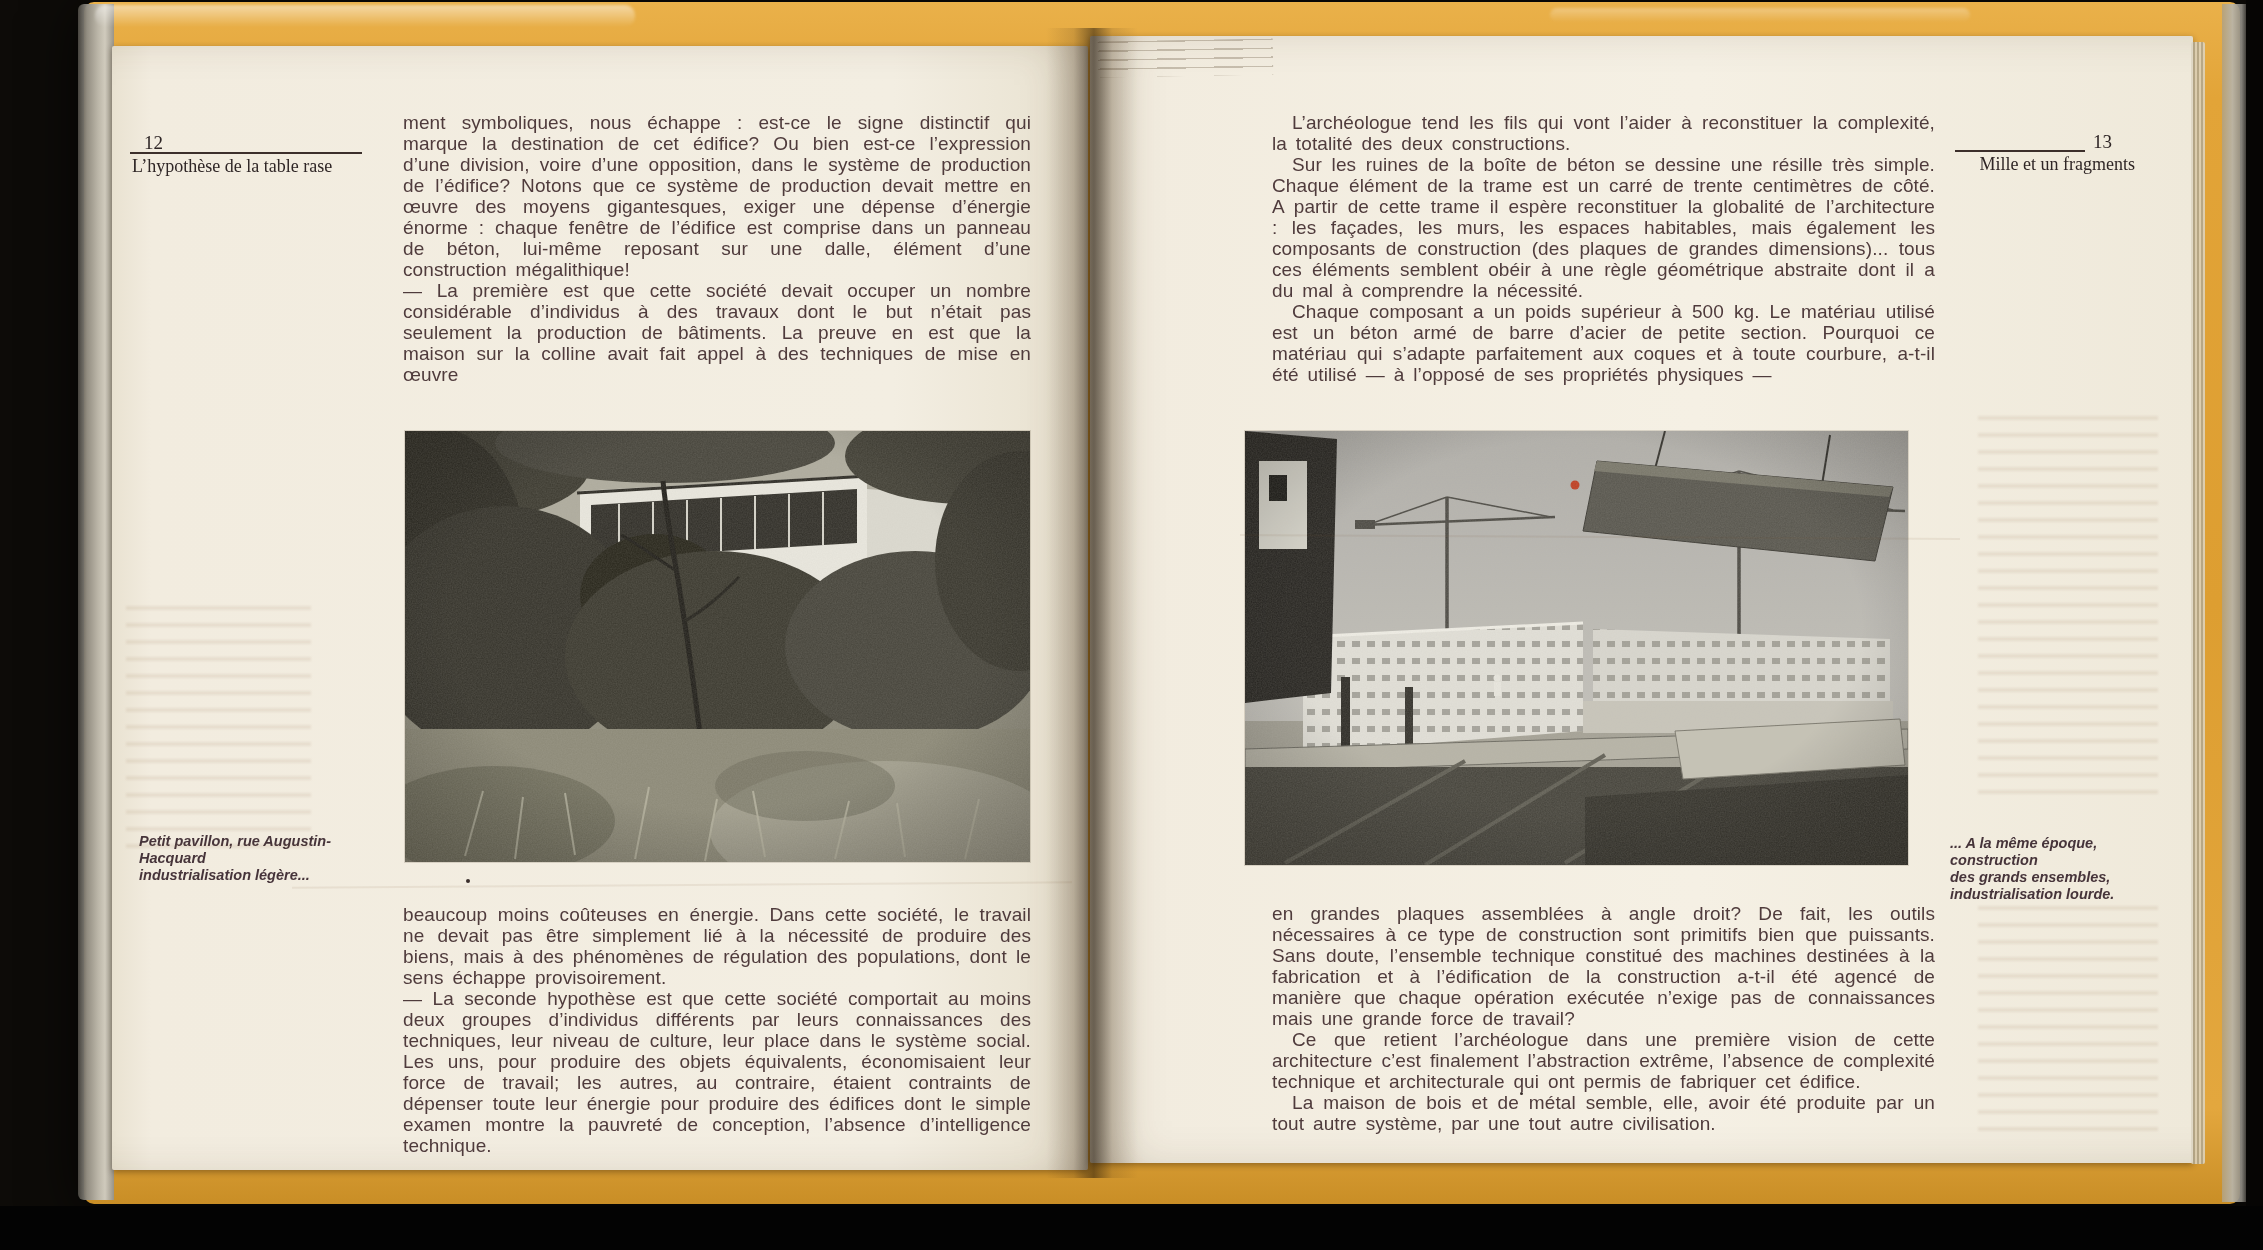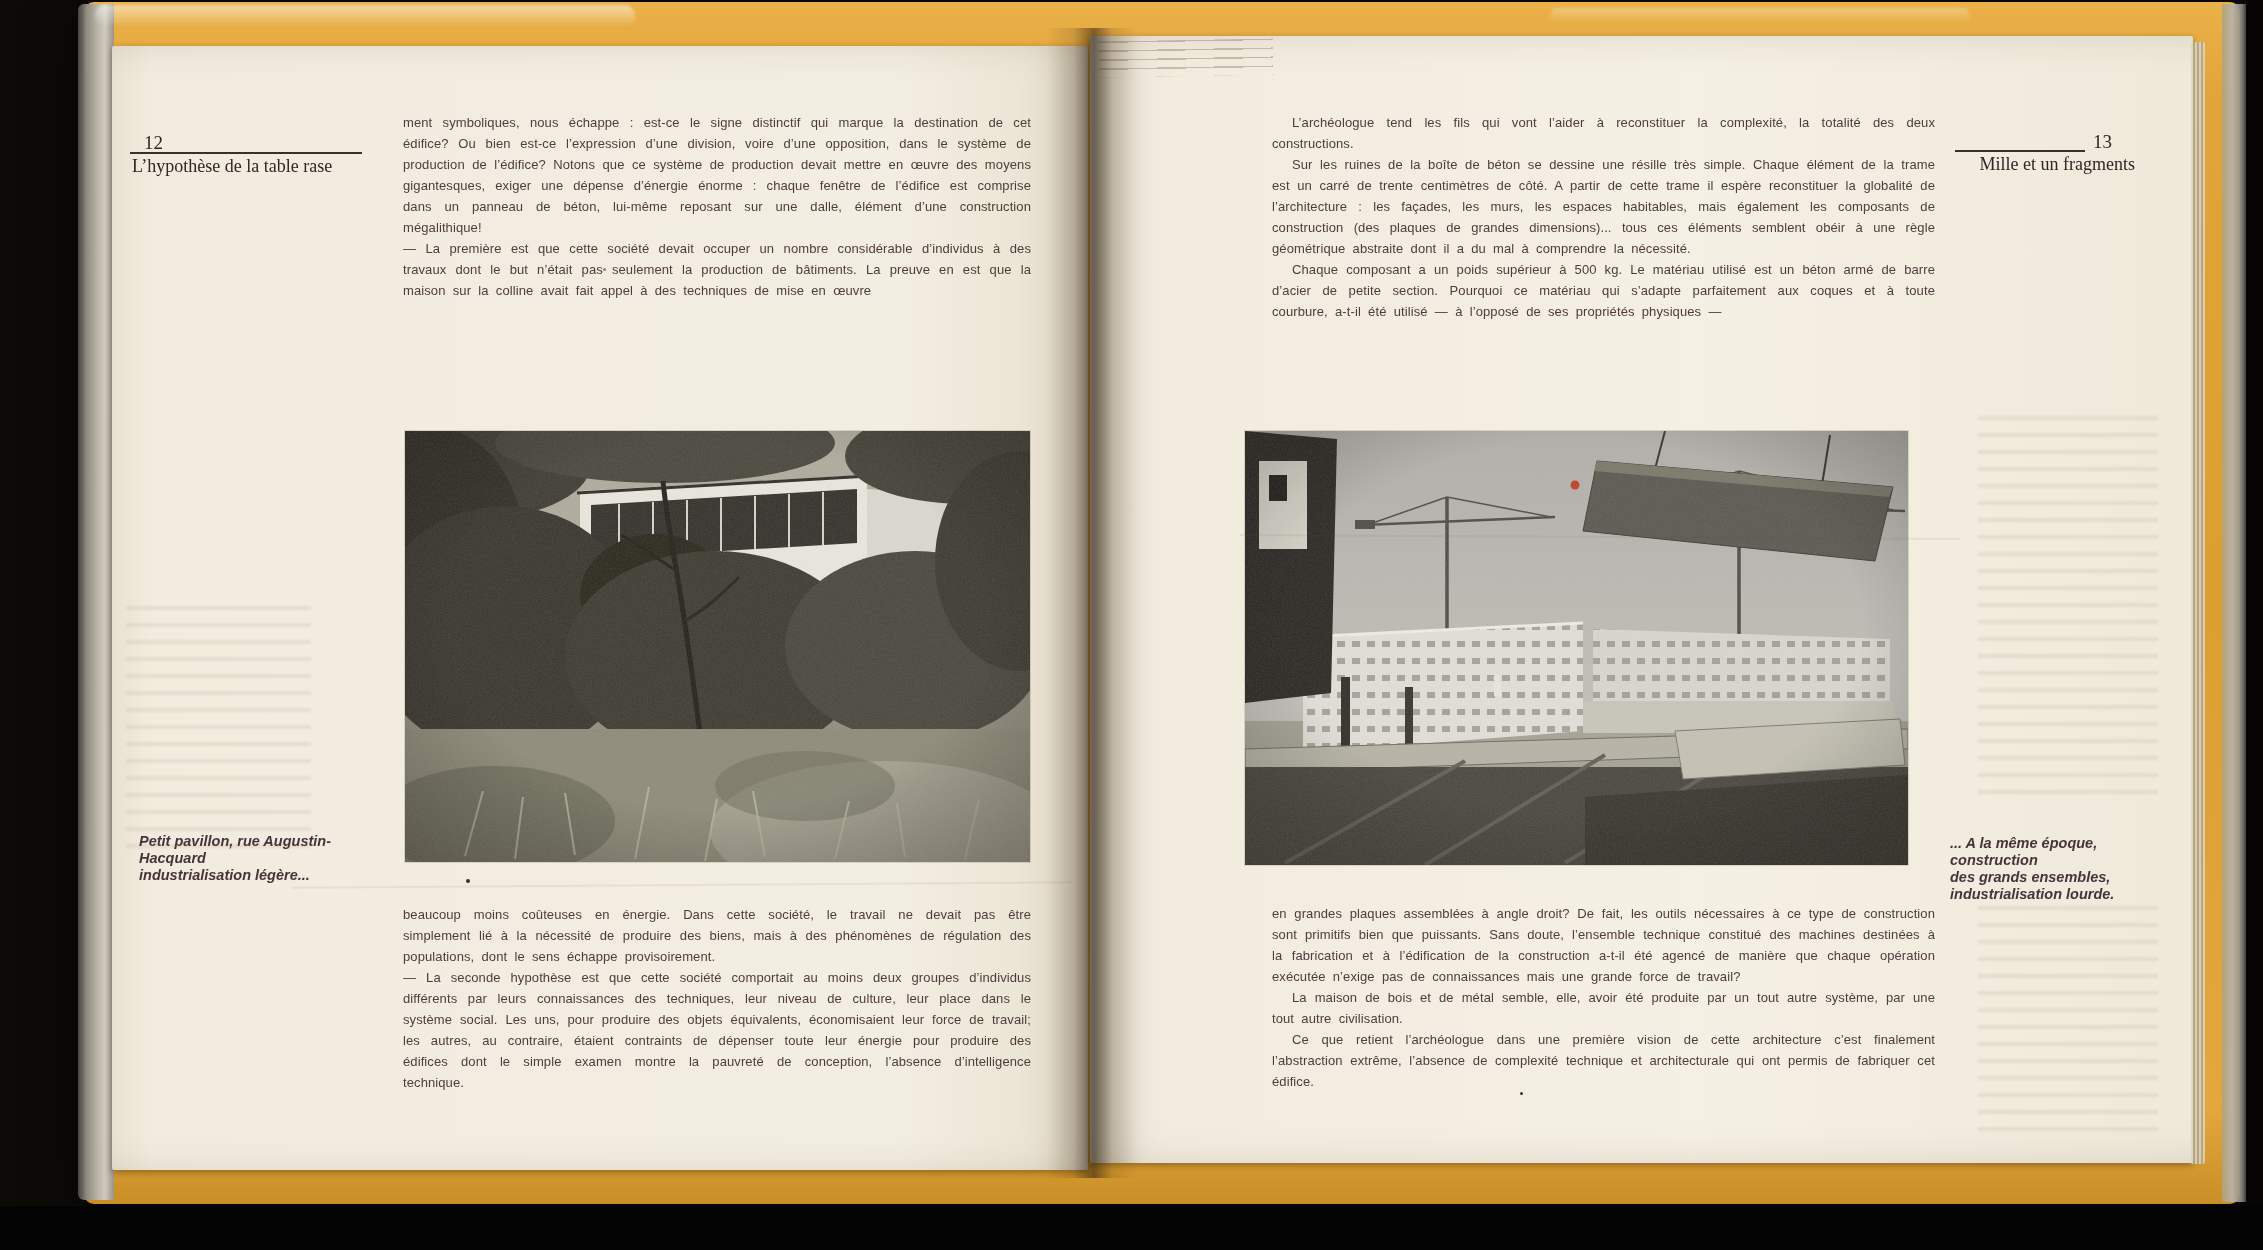--- a/index.html
+++ b/index.html
@@ -28,21 +28,21 @@
   .page-right{left:1090px;top:36px;width:1103px;height:1127px;
          background:linear-gradient(90deg,#e4ddcb 0%,#f2ecdf 5%,#f5f0e4 55%,#efe9da 100%);
          box-shadow:inset 40px 0 60px -30px rgba(70,45,18,.42), 0 2px 6px rgba(40,25,8,.4);}
   .gutter{position:absolute;left:1046px;top:28px;width:92px;height:1150px;pointer-events:none;
          background:linear-gradient(90deg,rgba(60,40,18,0) 0%,rgba(60,40,18,.16) 30%,rgba(22,13,4,.5) 52%,rgba(60,40,18,.14) 72%,rgba(60,40,18,0) 100%);}
   .stack-top{position:absolute;left:1098px;top:40px;width:175px;height:36px;opacity:.55;transform:rotate(-1deg);
          background:repeating-linear-gradient(180deg,rgba(95,78,55,.55) 0 1.5px,rgba(0,0,0,0) 1.5px 9px);}
   .stack-right{position:absolute;left:2191px;top:42px;width:14px;height:1122px;opacity:.85;border-radius:2px;
          background:repeating-linear-gradient(90deg,#ddd5c2 0 2px,#b0a893 2px 4px);}
   
-  .body-text{position:absolute;color:#4f3b3c;font-size:13px;line-height:21px;text-align:justify;
+  .body-text{position:absolute;color:#4f3b3c;font-size:19px;line-height:21px;text-align:justify;
              word-spacing:3.5px;letter-spacing:.1px;}
   .body-text p{margin:0;}
   .body-text p.ind{text-indent:20px;}
   .folio{position:absolute;font-family:"Liberation Serif",serif;font-size:19px;color:#2f2626;}
   .rule{position:absolute;height:2px;background:#3c2f2b;}
   .running-title{position:absolute;font-family:"Liberation Serif",serif;font-size:18px;color:#2f2626;}
   .caption{position:absolute;font-style:italic;font-weight:bold;font-size:14.5px;line-height:17px;color:#46343a;}
   
   .photo{position:absolute;display:block;box-shadow:0 0 0 1px rgba(60,45,25,.15);}
   
@@ -229,22 +229,22 @@
     </svg>
 
     <div class="caption" style="left:860px;top:779px;width:230px;margin-top:20px;">
       <div>... A la même époque, construction</div>
       <div>des grands ensembles,</div>
       <div>industrialisation lourde.</div>
     </div>
 
     <div class="body-text" style="left:182px;top:867px;width:663px;">
       <p>en grandes plaques assemblées à angle droit? De fait, les outils nécessaires à ce type de construction sont primitifs bien que puissants. Sans doute, l’ensemble technique constitué des machines destinées à la fabrication et à l’édification de la construction a-t-il été agencé de manière que chaque opération exécutée n’exige pas de connaissances mais une grande force de travail?</p>
+      <p class="ind">Ce que retient l’archéologue dans une première vision de cette architecture c’est finalement l’abstraction extrême, l’absence de complexité technique et architecturale qui ont permis de fabriquer cet édifice.</p>
       <p class="ind">La maison de bois et de métal semble, elle, avoir été produite par un tout autre système, par une tout autre civilisation.</p>
-      <p class="ind">Ce que retient l’archéologue dans une première vision de cette architecture c’est finalement l’abstraction extrême, l’absence de complexité technique et architecturale qui ont permis de fabriquer cet édifice.</p>
     </div>
 
     <div class="ghost" style="left:888px;top:380px;width:180px;height:390px;"></div>
     <div class="ghost" style="left:888px;top:870px;width:180px;height:230px;"></div>
     <div class="crease" style="left:150px;top:500px;width:720px;transform:rotate(.3deg);"></div>
     <span class="speck" style="left:430px;top:1056px;width:3px;height:3px;"></span>
   </div>
 
   <div class="stack-top"></div>
   <div class="stack-right"></div>

